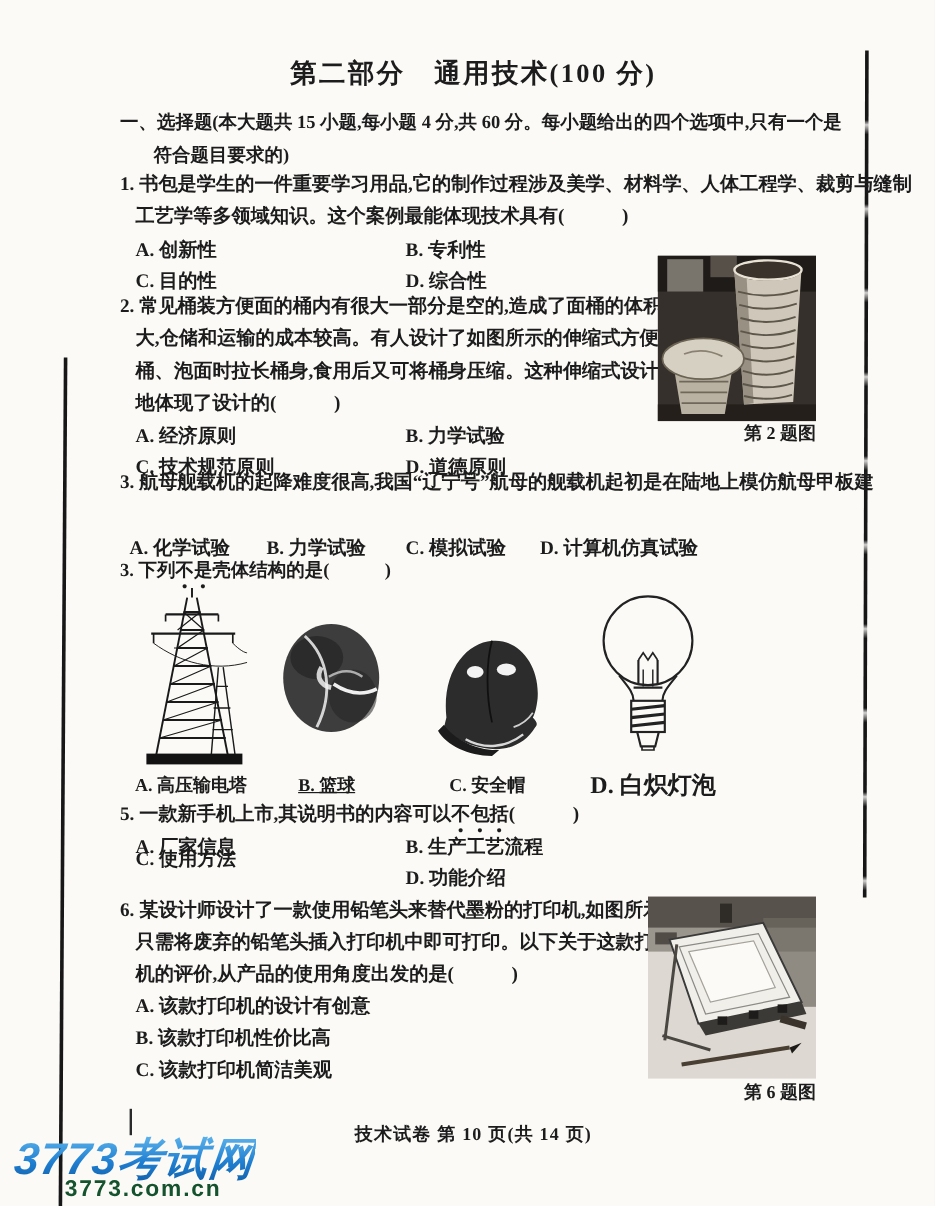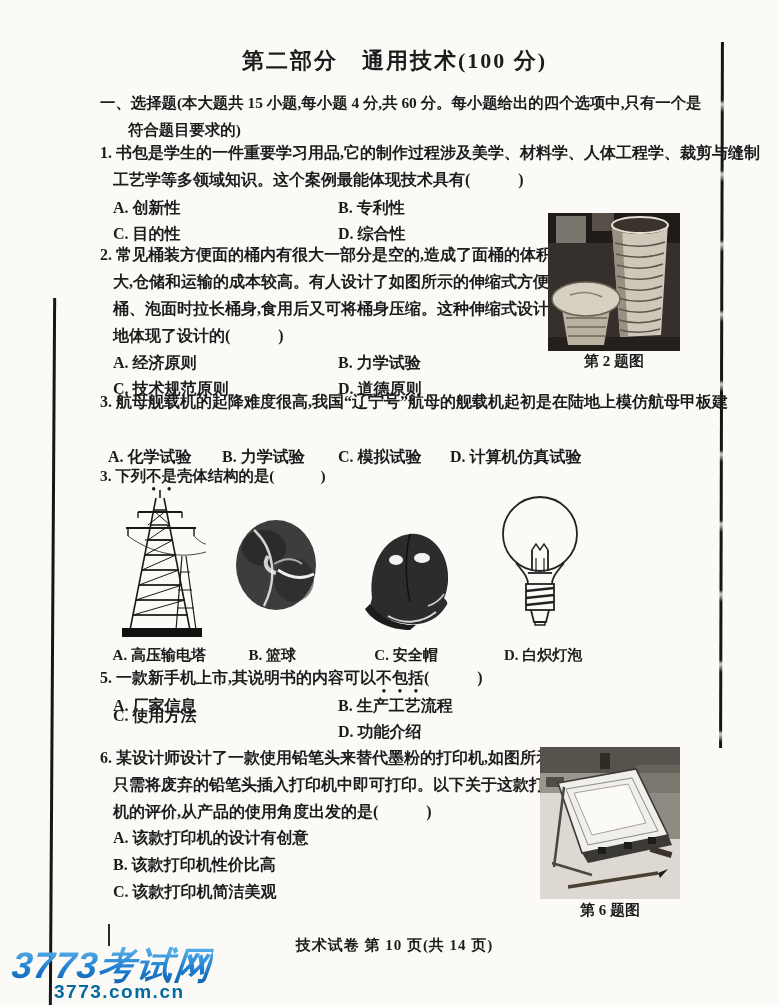--- a/index.html
+++ b/index.html
@@ -5,33 +5,33 @@
   html,body{margin:0;padding:0;background:#e9e9e9;}
   .page{position:relative;width:779px;height:1005px;margin:0 auto;background:#fbfaf7;
         font-family:"Liberation Serif","DejaVu Serif",serif;color:#1c1c1c;font-weight:700;overflow:hidden;padding-left:10px;}
   .t{position:absolute;font-size:15.4px;line-height:26px;white-space:nowrap;}
   .title{position:absolute;top:46px;left:0;width:100%;text-align:center;font-size:22px;letter-spacing:2px;}
   .q{position:absolute;}
   .row{position:absolute;white-space:nowrap;}
   .emph{text-emphasis:filled circle #1c1c1c;-webkit-text-emphasis:filled circle #1c1c1c;
         text-emphasis-position:under right;-webkit-text-emphasis-position:under;}
   .fig{position:absolute;}
-  .figcap{position:absolute;text-align:center;font-size:15px;}
+  .figcap{position:absolute;text-align:right;font-size:15px;}
   .scanline-right{position:absolute;left:720px;top:42px;width:3px;height:706px;
         background:repeating-linear-gradient(180deg,#161616 0px,#161616 58px,rgba(22,22,22,.18) 62px,#161616 70px);
         transform:rotate(.15deg);}
   .scanline-left{position:absolute;left:51px;top:298px;width:2.5px;height:707px;background:#171717;transform:rotate(.35deg);}
   .tick{position:absolute;left:108px;top:924px;width:2px;height:22px;background:#2a2a2a;}
   .footer{position:absolute;top:936px;left:0;width:100%;text-align:center;font-size:15px;letter-spacing:1px;}
   .wm-name{position:absolute;left:12px;top:941px;font-size:37px;font-style:italic;font-weight:bold;
         font-family:"Liberation Sans","DejaVu Sans",sans-serif;letter-spacing:1px;
         background:linear-gradient(180deg,#6cc0f2 0%,#1f7fd0 55%,#0d57a0 100%);
         -webkit-background-clip:text;background-clip:text;color:transparent;transform:skewX(-6deg);}
   .wm-domain{position:absolute;left:54px;top:981px;font-size:19px;font-weight:bold;
-        font-family:"Liberation Sans","DejaVu Sans",sans-serif;color:#0369a1;letter-spacing:1.5px;}
+        font-family:"Liberation Sans","DejaVu Sans",sans-serif;color:#14532d;letter-spacing:1.5px;}
   svg{display:block;}
 </style>
 </head>
 <body>
 
 <div class="page">
 
   <div class="scanline-right"></div>
   <div class="scanline-left"></div>
   <div class="tick"></div>
@@ -123,21 +123,21 @@
   <div class="fig" style="left:233px;top:490px;width:86px;text-align:center;">
     <svg width="84" height="94" viewBox="0 0 84 94" style="margin:28px auto 0;">
       <ellipse cx="42" cy="47" rx="40" ry="45" fill="#3d3d3d"></ellipse>
       <ellipse cx="30" cy="30" rx="22" ry="18" fill="#1f1f1f" opacity="0.6"></ellipse>
       <ellipse cx="60" cy="62" rx="20" ry="22" fill="#242424" opacity="0.55"></ellipse>
       <path d="M20 12 C 40 30 44 60 30 88" stroke="#e5e5e5" stroke-width="2.4" fill="none" opacity="0.9"></path>
       <path d="M34 38 C 29 46 33 53 42 55" stroke="#eeeeee" stroke-width="4" fill="none" opacity="0.85"></path>
       <path d="M44 52 C 56 60 68 62 80 56" stroke="#f0f0f0" stroke-width="3" fill="none"></path>
       <path d="M40 46 C 50 40 60 40 68 46" stroke="#cccccc" stroke-width="2" fill="none" opacity="0.8"></path>
     </svg>
-    <div class="t" style="position:absolute;left:50%;top:152px;transform:translateX(-58%);font-size:15px;">B. 篮球</div>
+    <div class="t" style="position:absolute;left:50%;top:152px;transform:translateX(-58%);font-size:15px;text-decoration:underline;">B. 篮球</div>
   </div>
 
   <div class="fig" style="left:356px;top:490px;width:100px;text-align:center;">
     <svg width="96" height="110" viewBox="0 0 96 110" style="margin:30px auto 0;">
       <path d="M14 78 C 10 40 30 16 52 14 C 74 12 92 34 90 62 C 89 70 88 74 86 78 C 90 82 90 84 88 86 C 80 100 64 106 50 104 C 32 102 18 94 12 86 Z" fill="#2c2c2c"></path>
       <path d="M12 84 C 20 96 40 106 58 105 L 52 110 C 32 110 14 101 7 89 Z" fill="#1c1c1c"></path>
       <ellipse cx="38" cy="40" rx="7" ry="5" fill="#f3f3f3"></ellipse>
       <ellipse cx="64" cy="38" rx="8" ry="5" fill="#f3f3f3"></ellipse>
       <path d="M52 14 C 47 32 47 60 52 82" stroke="#101010" stroke-width="1.5" fill="none"></path>
       <path d="M30 96 C 46 105 64 103 78 92" stroke="#d8d8d8" stroke-width="2" fill="none"></path>
@@ -155,21 +155,21 @@
         <path d="M34 76 L34 56 M50 76 L50 56"></path>
         <path d="M34 56 L38 50 L42 56 L46 50 L50 56" stroke-width="1.4"></path>
         <path d="M38 78 L38 64 M46 78 L46 64" stroke-width="1.2"></path>
         <path d="M30 79 L54 79"></path>
         <rect x="28" y="90" width="28" height="26"></rect>
         <path d="M28 97 L56 94 M28 104 L56 101 M28 111 L56 108" stroke-width="2.6"></path>
         <path d="M33 116 L36 128 L48 128 L51 116"></path>
         <path d="M37 128 L37 131 L47 131 L47 128" stroke-width="1.4"></path>
       </g>
     </svg>
-    <div class="t" style="position:absolute;left:50%;top:152px;transform:translateX(-46%);font-size:15px;">D. 白炽灯泡</div>
+    <div class="t" style="position:absolute;left:50%;top:152px;transform:translateX(-46%);font-size:20px;">D. 白炽灯泡</div>
   </div>
 
   <div class="q" style="left:100px;top:668px;width:630px;height:82px;">
     <div class="row" style="left:0;top:0;"><span>5. 一款新手机上市,其说明书的内容可以</span><span class="emph">不包括</span><span>(　　　)</span></div>
     <div class="row" style="left:13px;top:28px;">A. 厂家信息</div>
     <div class="row" style="left:238px;top:28px;">B. 生产工艺流程</div>
     <div class="row" style="left:13px;top:38px;">C. 使用方法</div>
     <div class="row" style="left:238px;top:54px;">D. 功能介绍</div>
   </div>
 

